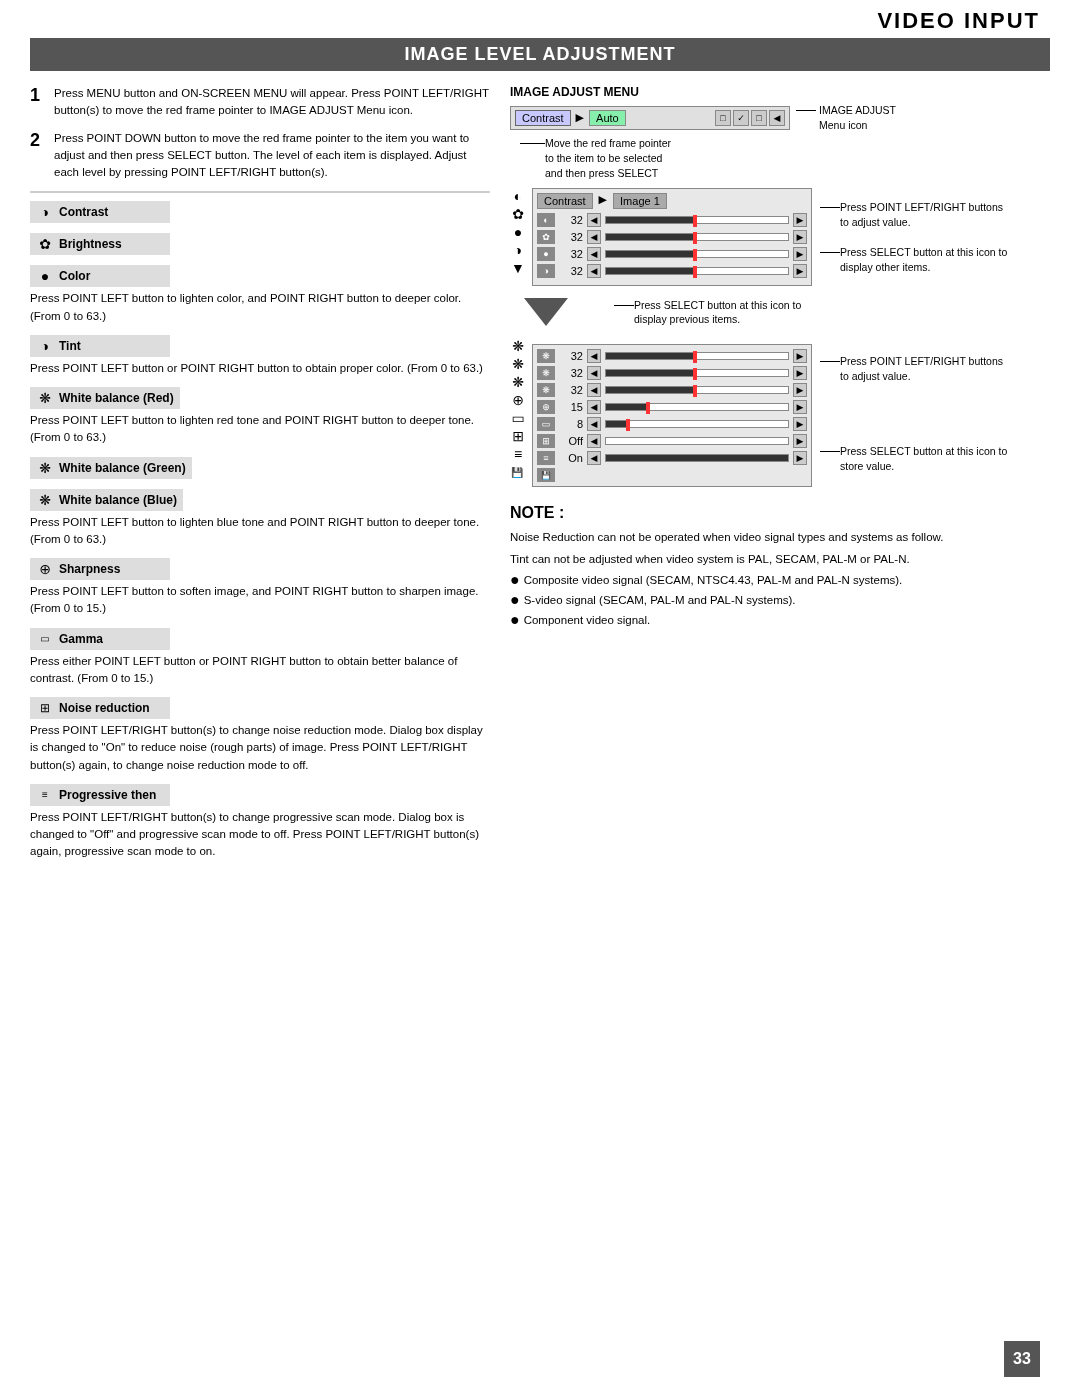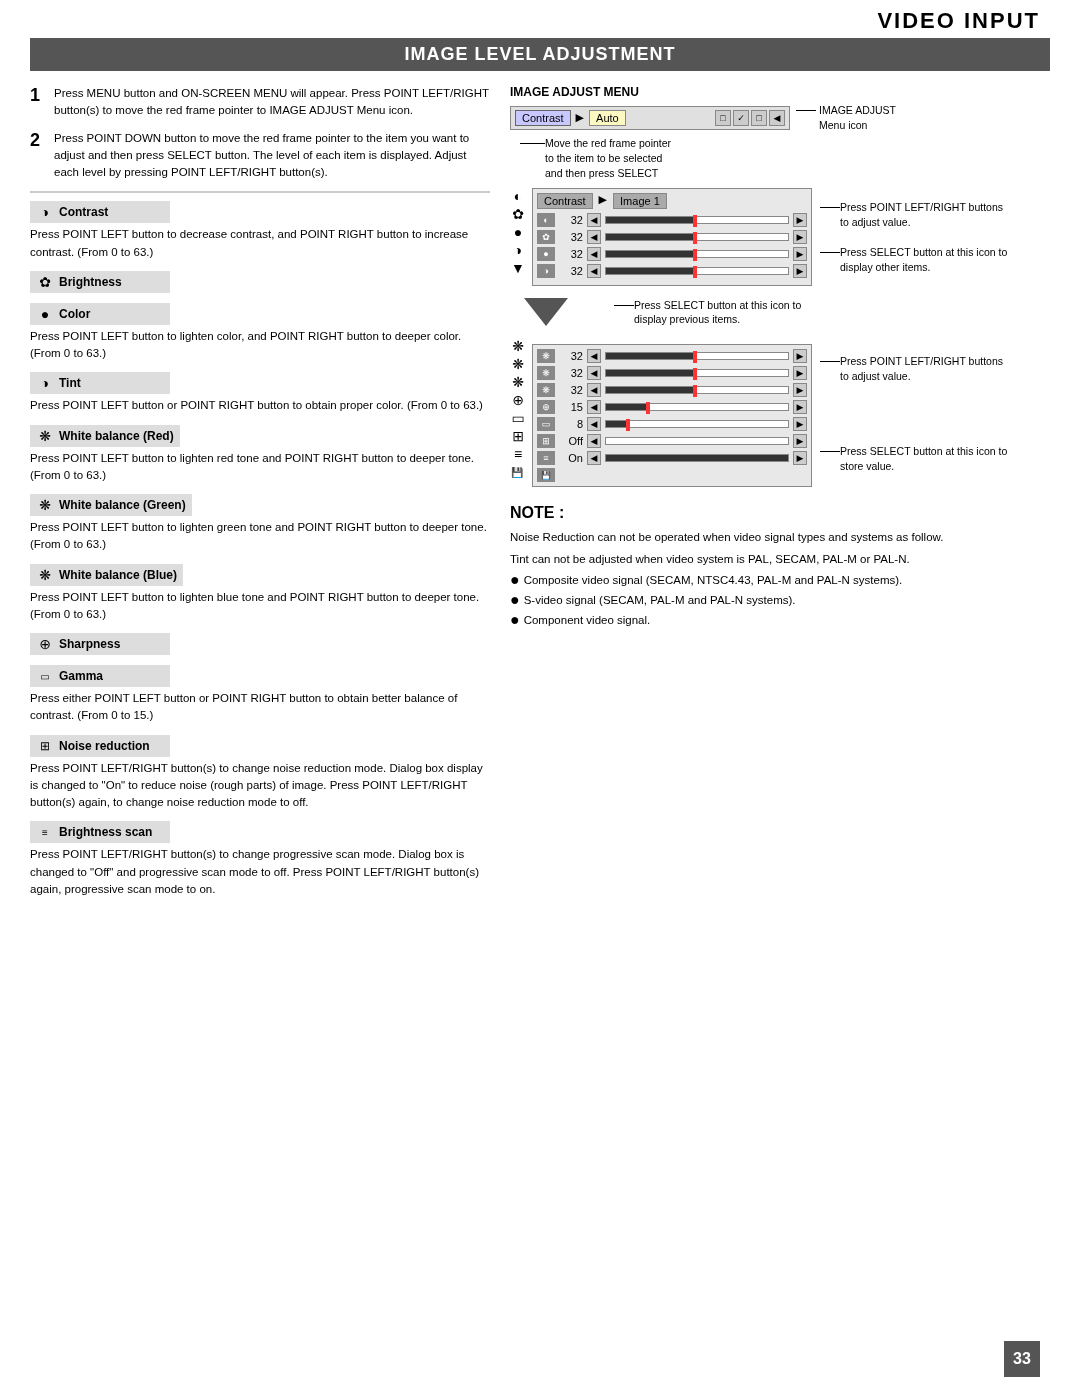--- a/index.html
+++ b/index.html
@@ -113,21 +113,21 @@
       align-items: center;
       border: 1px solid #888;
       background: #e0e0e0;
       height: 24px;
       width: 280px;
       gap: 2px;
       padding: 0 4px;
       font-size: 11px;
     }
     .menu-bar-item {
-      background: #fef9c3;
+      background: #86efac;
       border: 1px solid #888;
       padding: 1px 6px;
       font-size: 11px;
     }
     .menu-bar-item.active {
       background: #c8c8ff;
       border: 1px solid #666;
     }
     .menu-bar-spacer { flex: 1; }
     .menu-bar-btn {
@@ -330,21 +330,20 @@
       <span class="step-text">Press POINT DOWN button to move the red frame pointer to the item you want to adjust and then press SELECT button.  The level of each item is displayed.  Adjust each level by pressing POINT LEFT/RIGHT button(s).</span>
     </div>
 
     <hr class="section-sep">
 
     <div class="item-block">
       <div class="item-header">
         <span class="item-icon">◑</span>
         <span class="item-label">Contrast</span>
       </div>
-      <div class="item-desc">Press POINT LEFT button to decrease contrast, and POINT RIGHT button to increase contrast.  (From 0 to 63.)</div>
     </div>
 
     <div class="item-block">
       <div class="item-header">
         <span class="item-icon">✿</span>
         <span class="item-label">Brightness</span>
       </div>
     </div>
 
     <div class="item-block">
@@ -369,36 +368,36 @@
         <span class="item-label">White balance (Red)</span>
       </div>
       <div class="item-desc">Press POINT LEFT button to lighten red tone and POINT RIGHT button to deeper tone.  (From 0 to 63.)</div>
     </div>
 
     <div class="item-block">
       <div class="item-header">
         <span class="item-icon">❋</span>
         <span class="item-label">White balance (Green)</span>
       </div>
-      <div class="item-desc">Press POINT LEFT button to lighten green tone and POINT RIGHT button to deeper tone.  (From 0 to 63.)</div>
     </div>
 
     <div class="item-block">
       <div class="item-header">
         <span class="item-icon">❋</span>
         <span class="item-label">White balance (Blue)</span>
       </div>
       <div class="item-desc">Press POINT LEFT button to lighten blue tone and POINT RIGHT button to deeper tone.  (From 0 to 63.)</div>
     </div>
 
     <div class="item-block">
       <div class="item-header">
         <span class="item-icon">⊕</span>
         <span class="item-label">Sharpness</span>
       </div>
+      <div class="item-desc">Press POINT LEFT button to soften image, and POINT RIGHT button to sharpen image.  (From 0 to 15.)</div>
     </div>
 
     <div class="item-block">
       <div class="item-header">
         <span class="item-icon" style="font-size:10px;">▭</span>
         <span class="item-label">Gamma</span>
       </div>
       <div class="item-desc">Press either POINT LEFT button or POINT RIGHT button to obtain better balance of contrast.  (From 0 to 15.)</div>
     </div>
 
@@ -406,21 +405,21 @@
       <div class="item-header">
         <span class="item-icon" style="font-size:12px;">⊞</span>
         <span class="item-label">Noise reduction</span>
       </div>
       <div class="item-desc">Press POINT LEFT/RIGHT button(s) to change noise reduction mode. Dialog box display is changed to "On" to reduce noise (rough parts) of image.  Press POINT LEFT/RIGHT button(s) again, to change noise reduction mode to off.</div>
     </div>
 
     <div class="item-block">
       <div class="item-header">
         <span class="item-icon" style="font-size:10px;">≡</span>
-        <span class="item-label">Brightness scan</span>
+        <span class="item-label">Progressive then</span>
       </div>
       <div class="item-desc">Press POINT LEFT/RIGHT button(s) to change progressive scan mode.  Dialog box is changed to "Off" and progressive scan mode to off.  Press POINT LEFT/RIGHT button(s) again, progressive scan mode to on.</div>
     </div>
 
   </div>
 
   <div class="right-col">
 
     <div class="right-inner">
 

